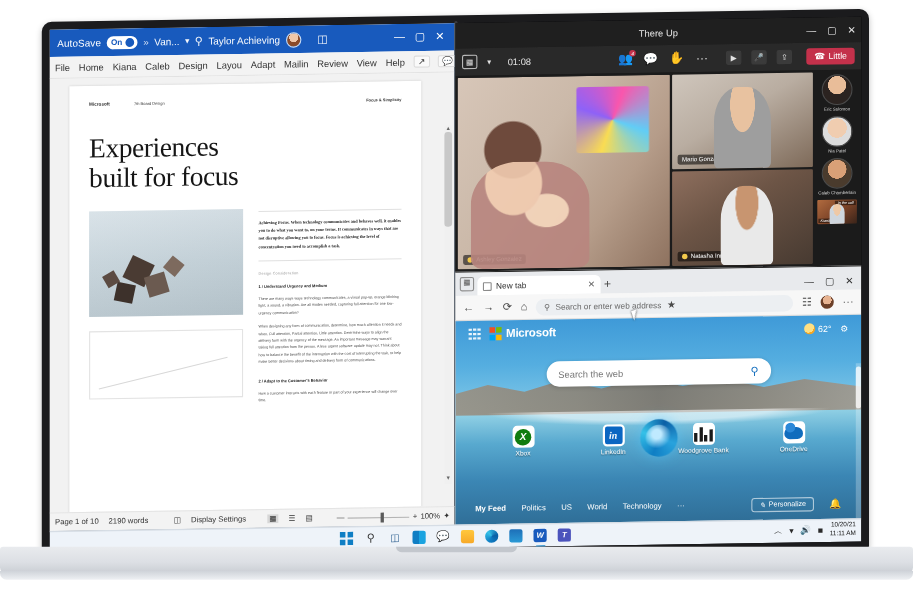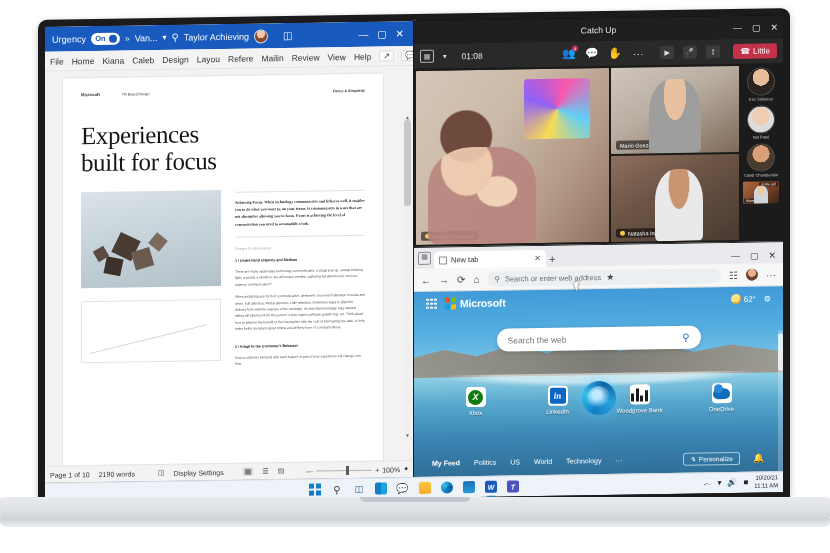--- a/index.html
+++ b/index.html
@@ -370,21 +370,21 @@
 
   <div class="laptop-lid">
     <div class="lid-cam"></div>
   </div>
 
   <div class="screen">
 
     <div class="word-win">
 
       <div class="word-title">
-        <span class="autosave-label">Urgency</span>
+        <span class="autosave-label">AutoSave</span>
         <span class="toggle">
           <span>On</span>
           <span class="knob"></span>
         </span>
         <span class="wt-sep">»</span>
         <span class="wt-name">Van...</span>
         <span class="chev">▾</span>
         <span class="tb-icon">⚲</span>
         <span class="wt-name">Taylor Achieving</span>
         <span class="avatar-sm"></span>
@@ -396,21 +396,21 @@
         </span>
       </div>
 
       <div class="word-ribbon">
         <span class="rb">File</span>
         <span class="rb">Home</span>
         <span class="rb">Kiana</span>
         <span class="rb">Caleb</span>
         <span class="rb">Design</span>
         <span class="rb">Layou</span>
-        <span class="rb">Refere</span>
+        <span class="rb">Adapt</span>
         <span class="rb">Mailin</span>
         <span class="rb">Review</span>
         <span class="rb">View</span>
         <span class="rb">Help</span>
         <span class="rb-right">
           <span class="rb-btn">↗</span>
           <span class="rb-btn">💬</span>
         </span>
       </div>
 
@@ -474,21 +474,21 @@
             </span>
           <span>+</span>
           <span>100%</span>
           <span>✦</span>
         </span>
       </div>
     </div>
 
     <div class="teams-win">
       <div class="teams-title">
-        <span>Catch Up</span>
+        <span>There Up</span>
         <span class="tctrl">
           <span>—</span>
           <span>▢</span>
           <span>✕</span>
         </span>
       </div>
 
       <div class="teams-bar">
         <span class="ticon">▦</span>
         <span style="font-size:7px">▾</span>

